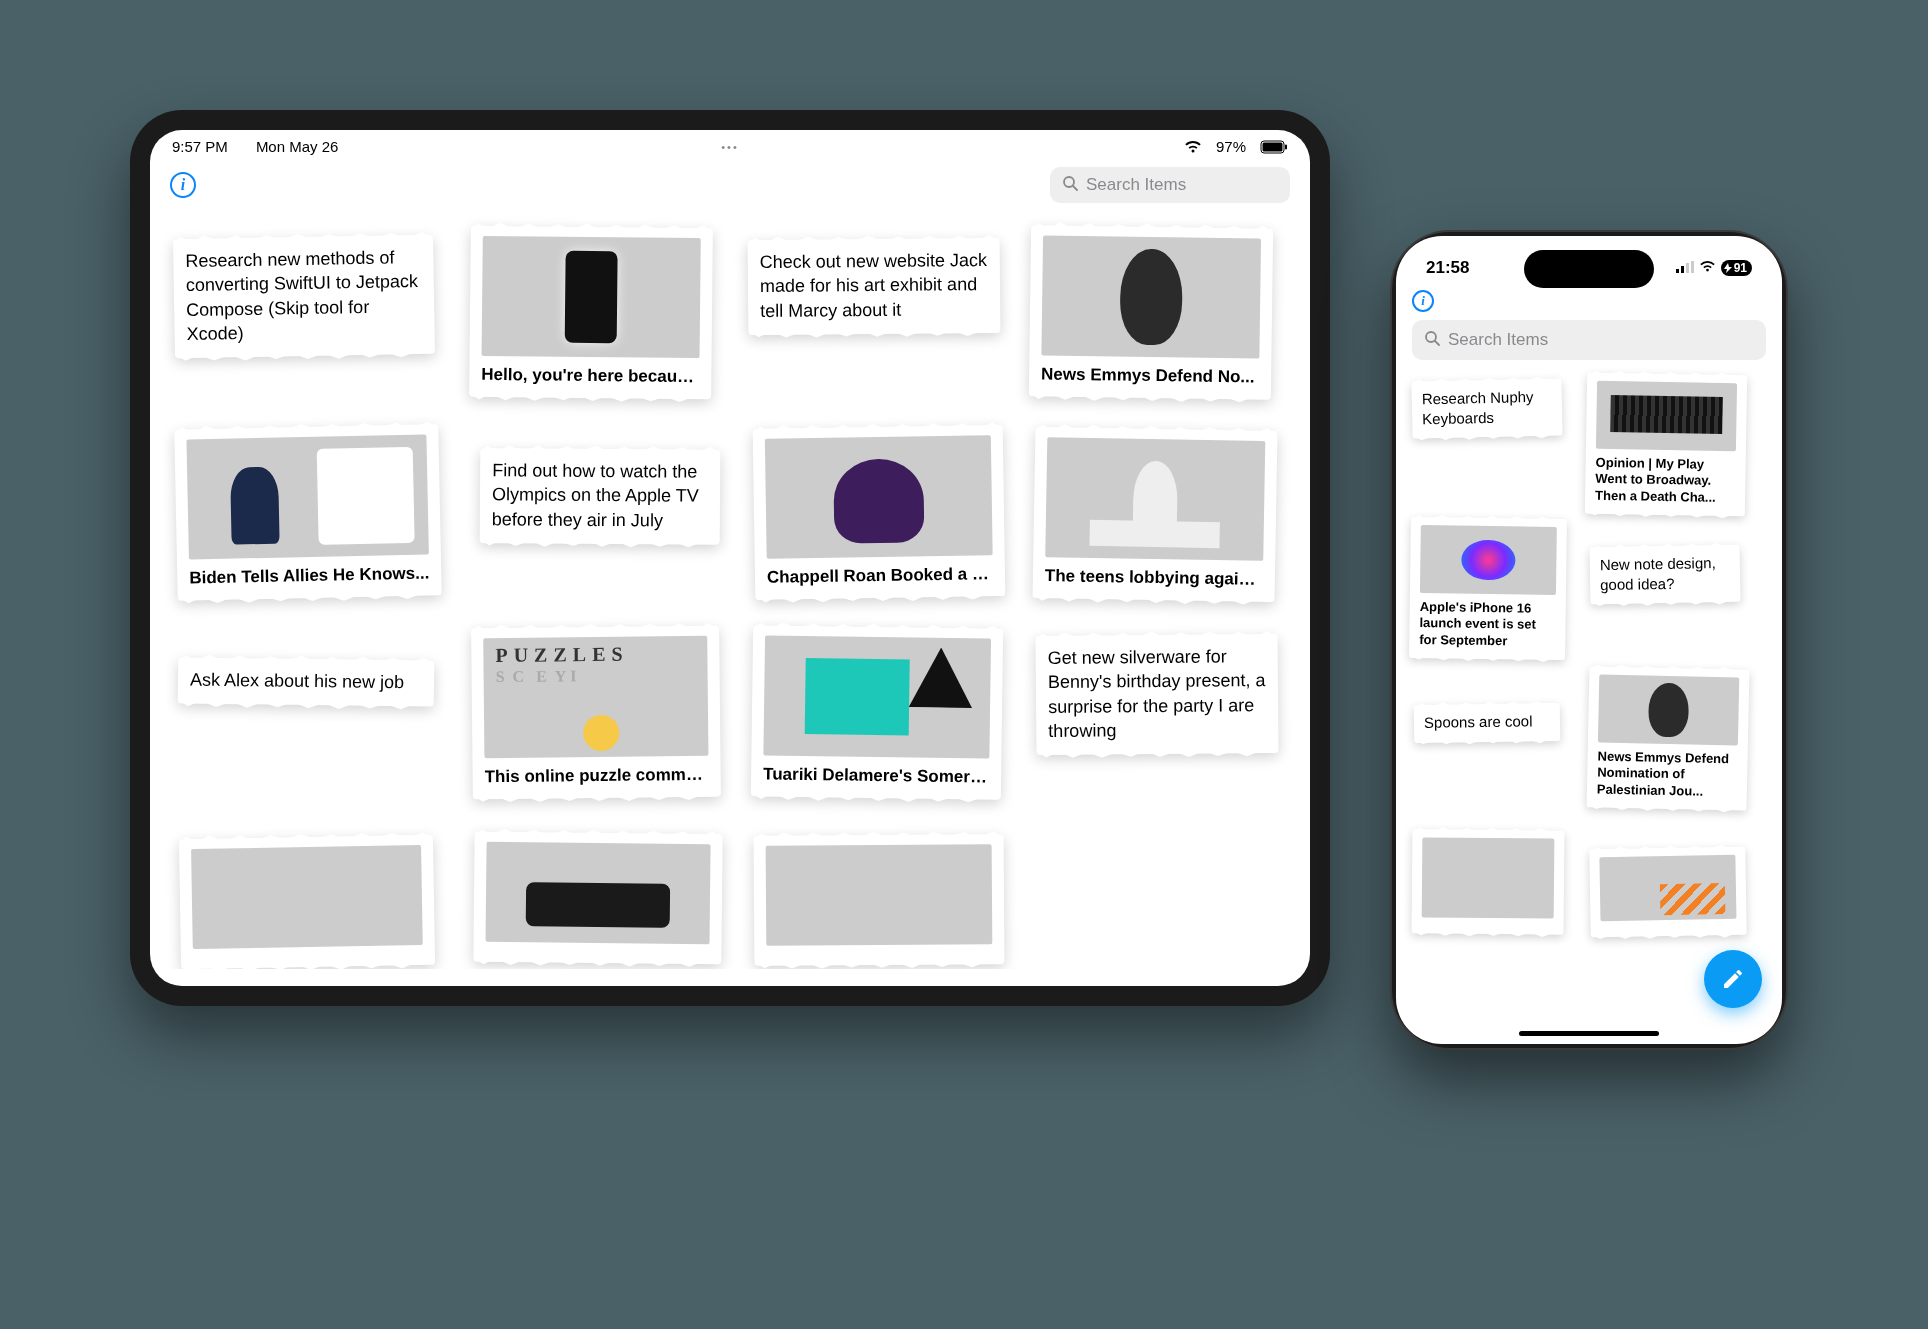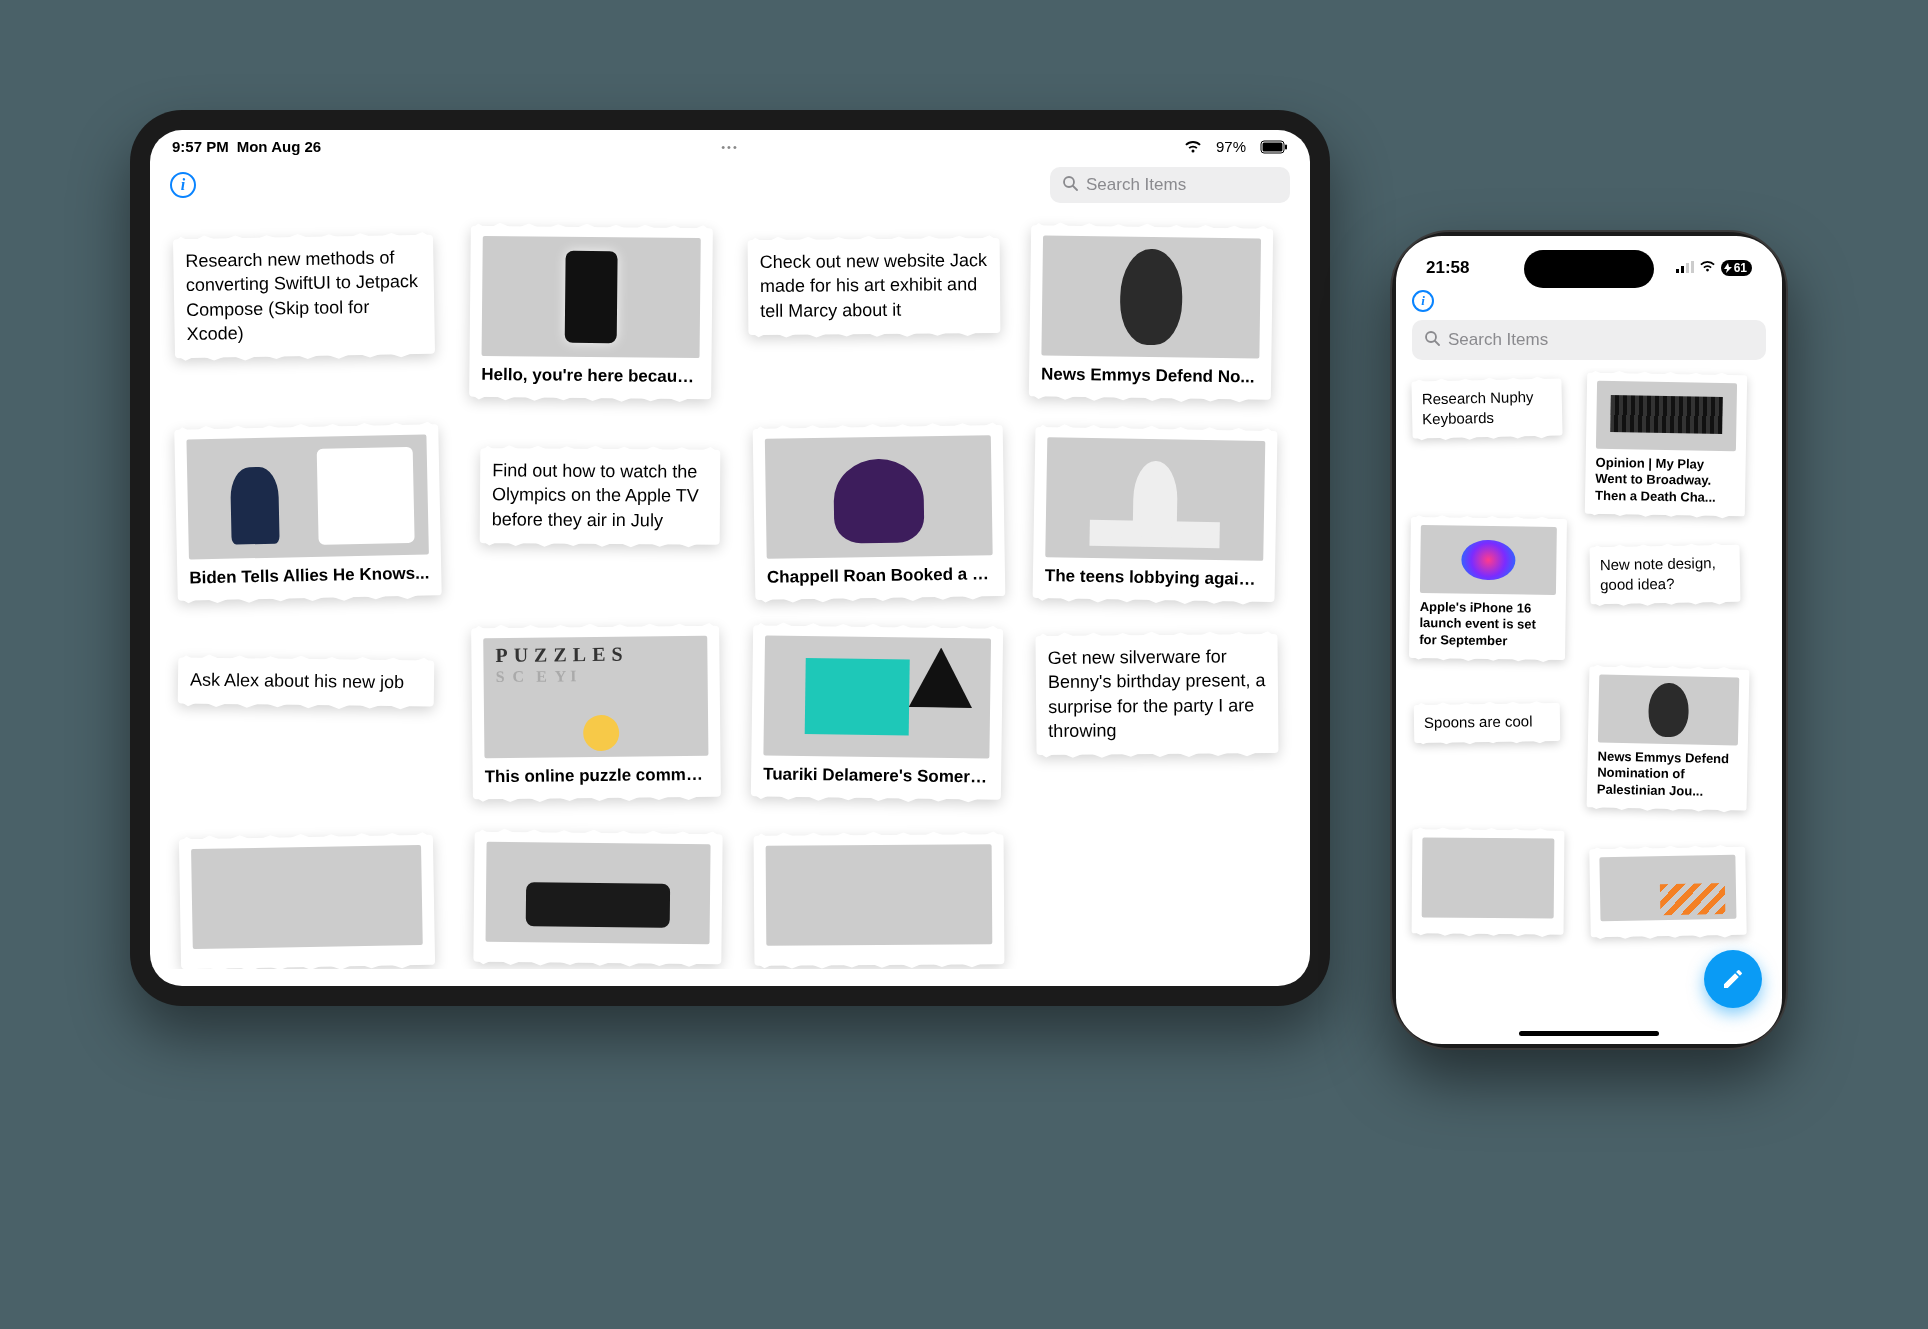--- a/index.html
+++ b/index.html
@@ -34,21 +34,21 @@
   }
   .ipad-status {
     display: flex;
     justify-content: space-between;
     align-items: center;
     padding: 8px 22px 2px;
     font-size: 15px;
     font-weight: 500;
     color: #000;
   }
-  .ipad-status .left { display: flex; gap: 8px; font-weight: bold; }
+  .ipad-status .left { display: flex; gap: 28px; }
   .ipad-status .center {
     position: absolute;
     left: 50%;
     transform: translateX(-50%);
     color: #888;
     letter-spacing: 2px;
     font-size: 11px;
   }
   .ipad-status .right { display: flex; align-items: center; gap: 14px; }
   .wifi-icon, .battery-icon { display: inline-block; }
@@ -262,21 +262,21 @@
 </style>
 </head>
 <body>
 
 <div class="ipad">
   <div class="ipad-screen">
 
     <div class="ipad-status">
       <div class="left">
         <span>9:57 PM</span>
-        <span>Mon Aug 26</span>
+        <span>Mon May 26</span>
       </div>
       <div class="center">•••</div>
       <div class="right">
         <span class="wifi-icon">
           <svg width="18" height="14" viewBox="0 0 18 14">
               <path d="M9 12.5a1.5 1.5 0 100-3 1.5 1.5 0 000 3zM4.5 7.5a6.4 6.4 0 019 0l-1.3 1.3a4.5 4.5 0 00-6.4 0L4.5 7.5zM1.3 4.3a10.9 10.9 0 0115.4 0L15.4 5.6a9 9 0 00-12.8 0L1.3 4.3z" fill="#000"></path>
             </svg>
         </span>
         <span>97%</span>
         <span class="battery-icon">
@@ -387,21 +387,21 @@
         </span>
         <span>
           <svg width="17" height="13" viewBox="0 0 17 13">
               <path d="M8.5 11.5a1.4 1.4 0 100-2.8 1.4 1.4 0 000 2.8zM4.3 7a6 6 0 018.4 0l-1.2 1.2a4.2 4.2 0 00-6 0L4.3 7zM1.3 4a10.2 10.2 0 0114.4 0L14.5 5.2a8.4 8.4 0 00-12 0L1.3 4z" fill="#000"></path>
             </svg>
         </span>
         <span class="batt-badge">
           <svg width="8" height="10" viewBox="0 0 8 10">
               <path d="M4 0L0 6h3l-1 4 6-6H5l-1-4z" fill="#fff"></path>
             </svg>
-          <span>61</span>
+          <span>91</span>
         </span>
       </div>
     </div>
 
     <div class="iphone-toolbar">
       <div class="info-btn" style="width:22px;height:22px;font-size:13px;margin-bottom:8px;">i</div>
       <div class="search-bar">
         <span class="mag-icon">
           <svg width="16" height="16" viewBox="0 0 16 16">
               <circle cx="7" cy="7" r="5" fill="none" stroke="#8a8a8e" stroke-width="1.8"></circle>

